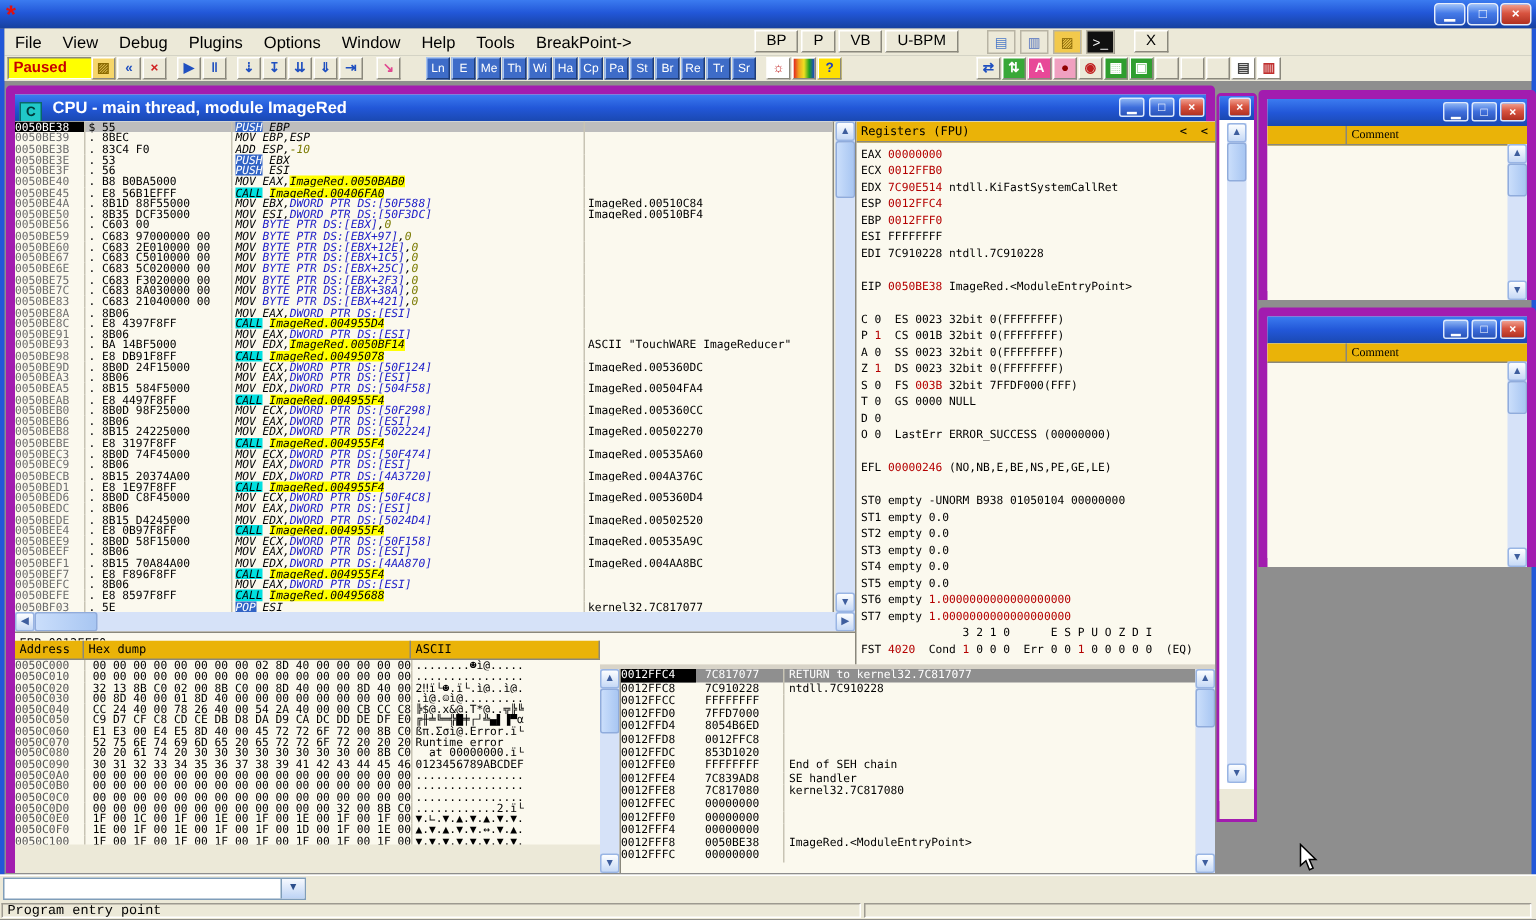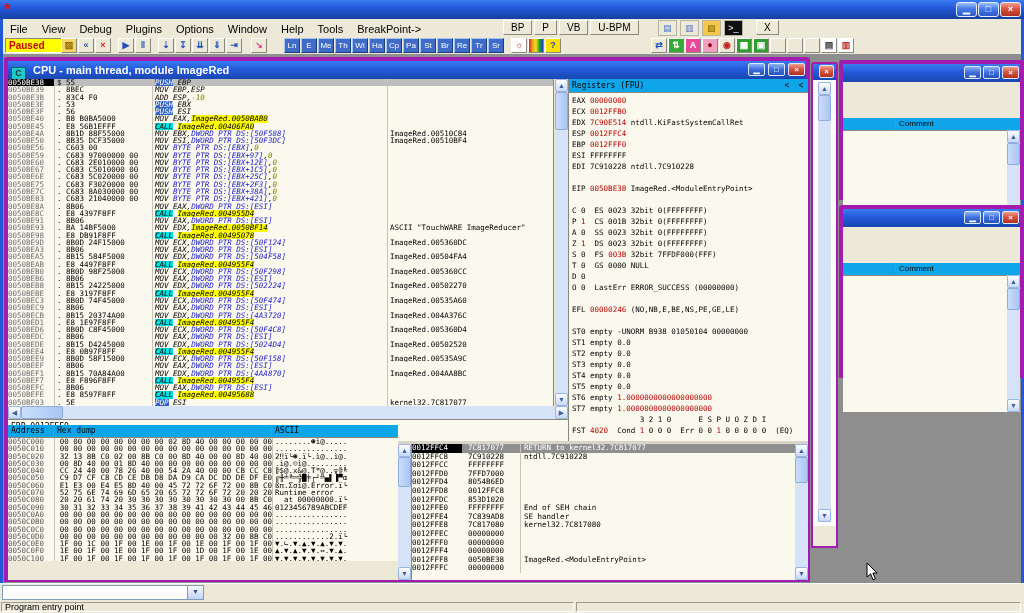--- a/index.html
+++ b/index.html
@@ -24,33 +24,33 @@
   .toolbar{position:absolute;left:3px;top:37px;width:1018px;height:17px;background:#ECE9D8;}
   .paused{position:absolute;left:2px;top:1px;width:52px;height:13px;background:#FFFF00;color:#C80000;
     font-size:10px;font-weight:bold;border:1px solid;border-color:#8A887C #fff #fff #8A887C;padding-left:3px;line-height:13px;}
   .tb{display:inline-block;width:16px;height:15px;margin-right:1px;border:1px solid;box-sizing:border-box;
     border-color:#fff #8A887C #8A887C #fff;background:#ECE9D8;text-align:center;font-size:9px;line-height:13px;
     vertical-align:top;font-weight:bold;overflow:hidden;}
   .tb.letter{background:#3E6CC8;color:#fff;font-size:8px;border-color:#A8C4F0 #1E3C78 #1E3C78 #A8C4F0;font-weight:normal;}
   .tbgap{display:inline-block;width:6px;height:15px;vertical-align:top;}
   .tb-abs{position:absolute;top:1px;white-space:nowrap;}
   
-  .xwin{position:absolute;border:4px solid #a21caf;border-radius:3px 3px 0 0;background:#ECE9D8;box-sizing:border-box;}
+  .xwin{position:absolute;border:6px solid #a21caf;border-radius:3px 3px 0 0;background:#ECE9D8;box-sizing:border-box;}
   .xtitle{height:18px;background:linear-gradient(180deg,#3B7BF0 0%,#2257D8 50%,#1A48B0 100%);
     color:#fff;font-size:11px;font-weight:bold;line-height:18px;position:relative;padding-left:3px;white-space:nowrap;overflow:hidden;}
   .ctbtn{position:absolute;top:2px;width:17px;height:13px;border:1px solid #DCE8FC;border-radius:2px;
     background:linear-gradient(180deg,#8CB4F4,#3E6EDC 50%,#2A54B8);color:#fff;font-size:8px;line-height:11px;
     text-align:center;box-sizing:border-box;font-weight:bold;}
   .ctbtn.close{background:linear-gradient(180deg,#F0A090,#D85440 45%,#B03020);}
   .cpu-icon{display:inline-block;width:13px;height:12px;background:#20C8C8;color:#003838;border:1px solid #086868;
     font-size:9px;line-height:11px;text-align:center;margin-right:4px;vertical-align:-2px;font-weight:bold;}
   
   .mono{font-family:"DejaVu Sans Mono",monospace;font-size:7.5px;color:#000;}
   .pane{position:absolute;background:#FBF9EE;overflow:hidden;box-sizing:border-box;}
-  .phead{background:#0ea5e9;border-bottom:1px solid #8A887C;color:#000;}
+  .phead{background:#eab308;border-bottom:1px solid #8A887C;color:#000;}
   .drow{display:flex;height:7.27px;line-height:7.27px;white-space:pre;}
   .drow.sel{background:#BDBDBD;}
   .c-addr{width:46px;color:#6E6E6E;flex:none;overflow:hidden;}
   .drow.sel .c-addr{background:#000;color:#fff;}
   .c-mark{width:12px;flex:none;border-left:1px solid #C8C4B4;padding-left:2px;box-sizing:border-box;}
   .c-bytes{width:86px;flex:none;overflow:hidden;}
   .c-instr{width:235px;flex:none;border-left:1px solid #C8C4B4;padding-left:2px;box-sizing:border-box;overflow:hidden;font-style:italic;}
   .c-comm{flex:1;border-left:1px solid #C8C4B4;padding-left:2px;box-sizing:border-box;overflow:hidden;}
   .mn-push{background:#3163C5;color:#fff;}
   .mn-call{background:#00E0E0;color:#000;}
@@ -74,23 +74,23 @@
   .sb-btn{position:absolute;width:13px;height:13px;background:linear-gradient(180deg,#FDFEFF,#C6D9F6);
     border:1px solid #99B5E4;border-radius:2px;color:#3E5E9E;font-size:7px;line-height:11px;text-align:center;box-sizing:border-box;}
   .sb-thumb{position:absolute;background:linear-gradient(90deg,#CADEFB,#A8C6F2);border:1px solid #90ACDC;border-radius:2px;box-sizing:border-box;}
   
   .bottombar{position:absolute;left:0px;top:583px;width:1024px;height:18px;background:#ECE9D8;border-top:1px solid #fff;}
   .cmdbox{position:absolute;left:2px;top:1px;width:202px;height:15px;background:#fff;border:1px solid #7F9DB9;box-sizing:border-box;}
   .cmd-drop{position:absolute;right:0px;top:0px;width:15px;height:13px;background:linear-gradient(180deg,#F6F9FE,#BDD3F5);
     border-left:1px solid #7F9DB9;color:#2B4E8C;font-size:7px;line-height:12px;text-align:center;}
   .statusbar{position:absolute;left:0;top:601px;width:1024px;height:12px;background:#ECE9D8;}
   .st-panel{position:absolute;top:1px;height:10px;border:1px solid;border-color:#9D9A90 #fff #fff #9D9A90;
-    font-size:9px;line-height:9px;padding-left:3px;box-sizing:border-box;color:#000;}
-  
-  .list-head{height:12px;display:flex;font-family:Liberation Sans, sans-serif;font-size:8px;line-height:12px;margin-top:36px;}
+    font-size:9px;line-height:9px;padding-left:3px;box-sizing:border-box;color:#000;font-family:Liberation Mono, monospace;}
+  
+  .list-head{height:12px;display:flex;font-family:Liberation Serif, serif;font-size:8px;line-height:12px;}
   .cursor{position:absolute;z-index:9;}
 </style>
 </head>
 <body>
 
 <div class="screen">
   <div class="edge" style="left:0"></div>
   <div class="edge" style="left:1021px"></div>
 
   <div class="titlebar">

